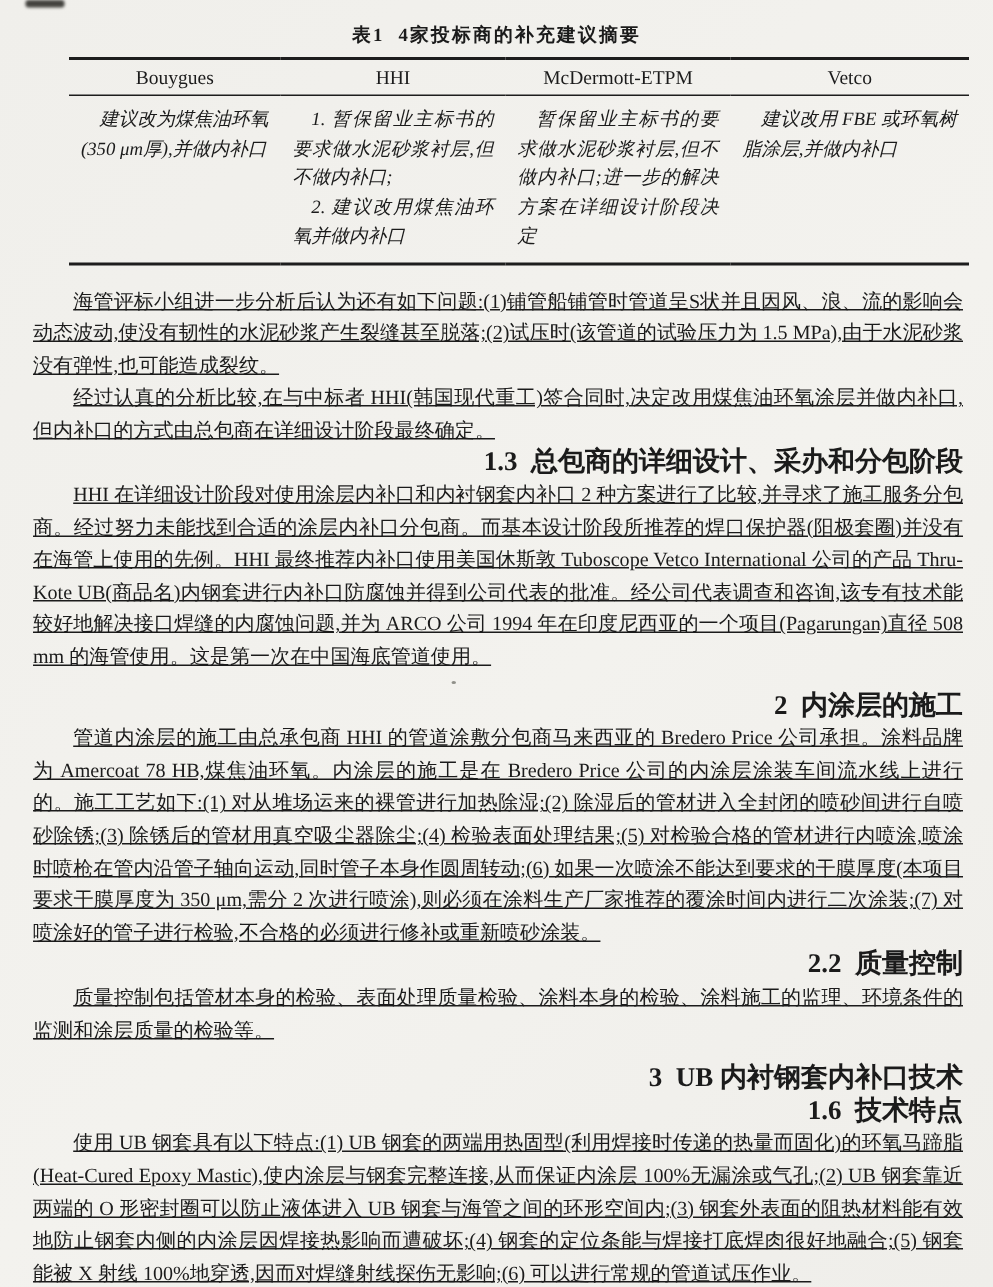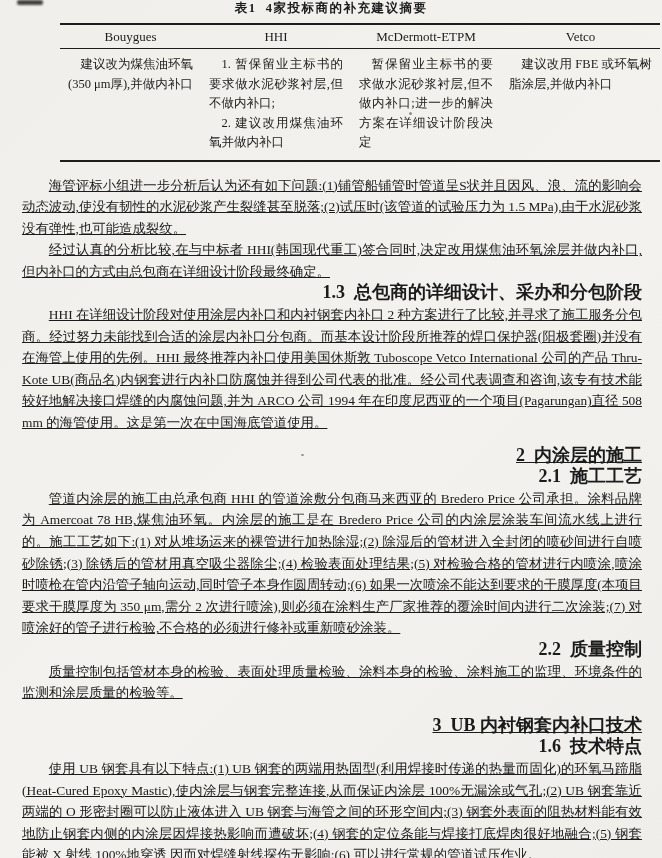--- a/index.html
+++ b/index.html
@@ -17,53 +17,53 @@
   .smudge {
     position: absolute; top: 0; left: 17px; width: 26px; height: 5px;
     background: #43423e; filter: blur(1.2px); border-radius: 2px;
   }
   .speck { position: absolute; background: #90908a; border-radius: 50%; }
   .speck.s1 { left: 409px; top: 112px; width: 3px; height: 3px; }
   .speck.s2 { left: 301px; top: 454px; width: 3px; height: 2px; }
   .speck.s3 { left: 577px; top: 330px; width: 4px; height: 2px; }
 
   
-  .table-area { padding-top: 0; }
+  .table-area { padding-top: 15px; }
   .tbl-title {
     text-align: center; font-weight: 700; font-size: 12.5px;
     letter-spacing: 1.5px; white-space: pre-wrap;
   }
   table.tbl {
-    margin: 6px 16px 0 60px; width: 600px;
+    margin: 6px 16px 0 46px; width: 600px;
     border-collapse: collapse; table-layout: fixed;
     border-top: 2.5px solid #1d1d1d; border-bottom: 2.5px solid #1d1d1d;
     font-size: 12.5px;
   }
   .tbl thead th {
     font-weight: 400; font-size: 13px; text-align: center;
     padding: 4px 2px 3px; border-bottom: 1.5px solid #1d1d1d;
   }
   .tbl tbody td {
     vertical-align: top; padding: 6px 8px 7px;
     line-height: 19.5px; text-align: justify;
   }
-  .tbl tbody td p { margin: 0; text-indent: 1em; }
+  .tbl tbody td p { margin: 0; text-indent: 1em; font-style: italic; }
 
   
   .body-area {
     margin: 13px 20px 0 22px;
     font-size: 13.4px; line-height: 21.6px;
     text-align: justify;
   }
   .body-area p { margin: 0; text-indent: 2em; text-decoration: underline; }
   .body-area h3, .body-area h4 {
     font-size: 18px; font-weight: 700; margin: 0;
     white-space: pre-wrap; text-align: right;
   }
-  .body-area h3.sec { margin-top: 11px; text-decoration: underline; }
+  .body-area h3.sec { margin-top: 11px; }
 </style>
 </head>
 <body>
 
 <div class="page">
 
   <div class="smudge"></div>
   <div class="speck s1"></div>
   <div class="speck s2"></div>
   <div class="speck s3"></div>
@@ -104,21 +104,20 @@
       </tbody>
     </table>
   </section>
 
   <section class="body-area">
     <p>海管评标小组进一步分析后认为还有如下问题:(1)铺管船铺管时管道呈S状并且因风、浪、流的影响会动态波动,使没有韧性的水泥砂浆产生裂缝甚至脱落;(2)试压时(该管道的试验压力为 1.5 MPa),由于水泥砂浆没有弹性,也可能造成裂纹。</p>
     <p>经过认真的分析比较,在与中标者 HHI(韩国现代重工)签合同时,决定改用煤焦油环氧涂层并做内补口,但内补口的方式由总包商在详细设计阶段最终确定。</p>
     <h4>1.3  总包商的详细设计、采办和分包阶段</h4>
     <p>HHI 在详细设计阶段对使用涂层内补口和内衬钢套内补口 2 种方案进行了比较,并寻求了施工服务分包商。经过努力未能找到合适的涂层内补口分包商。而基本设计阶段所推荐的焊口保护器(阳极套圈)并没有在海管上使用的先例。HHI 最终推荐内补口使用美国休斯敦 Tuboscope Vetco International 公司的产品 Thru-Kote UB(商品名)内钢套进行内补口防腐蚀并得到公司代表的批准。经公司代表调查和咨询,该专有技术能较好地解决接口焊缝的内腐蚀问题,并为 ARCO 公司 1994 年在印度尼西亚的一个项目(Pagarungan)直径 508 mm 的海管使用。这是第一次在中国海底管道使用。</p>
     <h3 class="sec">2  内涂层的施工</h3>
-    <h4>2.1  施工工艺</h4>
     <p>管道内涂层的施工由总承包商 HHI 的管道涂敷分包商马来西亚的 Bredero Price 公司承担。涂料品牌为 Amercoat 78 HB,煤焦油环氧。内涂层的施工是在 Bredero Price 公司的内涂层涂装车间流水线上进行的。施工工艺如下:(1) 对从堆场运来的裸管进行加热除湿;(2) 除湿后的管材进入全封闭的喷砂间进行自喷砂除锈;(3) 除锈后的管材用真空吸尘器除尘;(4) 检验表面处理结果;(5) 对检验合格的管材进行内喷涂,喷涂时喷枪在管内沿管子轴向运动,同时管子本身作圆周转动;(6) 如果一次喷涂不能达到要求的干膜厚度(本项目要求干膜厚度为 350 μm,需分 2 次进行喷涂),则必须在涂料生产厂家推荐的覆涂时间内进行二次涂装;(7) 对喷涂好的管子进行检验,不合格的必须进行修补或重新喷砂涂装。</p>
     <h4>2.2  质量控制</h4>
     <p>质量控制包括管材本身的检验、表面处理质量检验、涂料本身的检验、涂料施工的监理、环境条件的监测和涂层质量的检验等。</p>
     <h3 class="sec">3  UB 内衬钢套内补口技术</h3>
     <h4>1.6  技术特点</h4>
     <p>使用 UB 钢套具有以下特点:(1) UB 钢套的两端用热固型(利用焊接时传递的热量而固化)的环氧马蹄脂(Heat-Cured Epoxy Mastic),使内涂层与钢套完整连接,从而保证内涂层 100%无漏涂或气孔;(2) UB 钢套靠近两端的 O 形密封圈可以防止液体进入 UB 钢套与海管之间的环形空间内;(3) 钢套外表面的阻热材料能有效地防止钢套内侧的内涂层因焊接热影响而遭破坏;(4) 钢套的定位条能与焊接打底焊肉很好地融合;(5) 钢套能被 X 射线 100%地穿透,因而对焊缝射线探伤无影响;(6) 可以进行常规的管道试压作业。</p>
   </section>
 
 </div>
 

